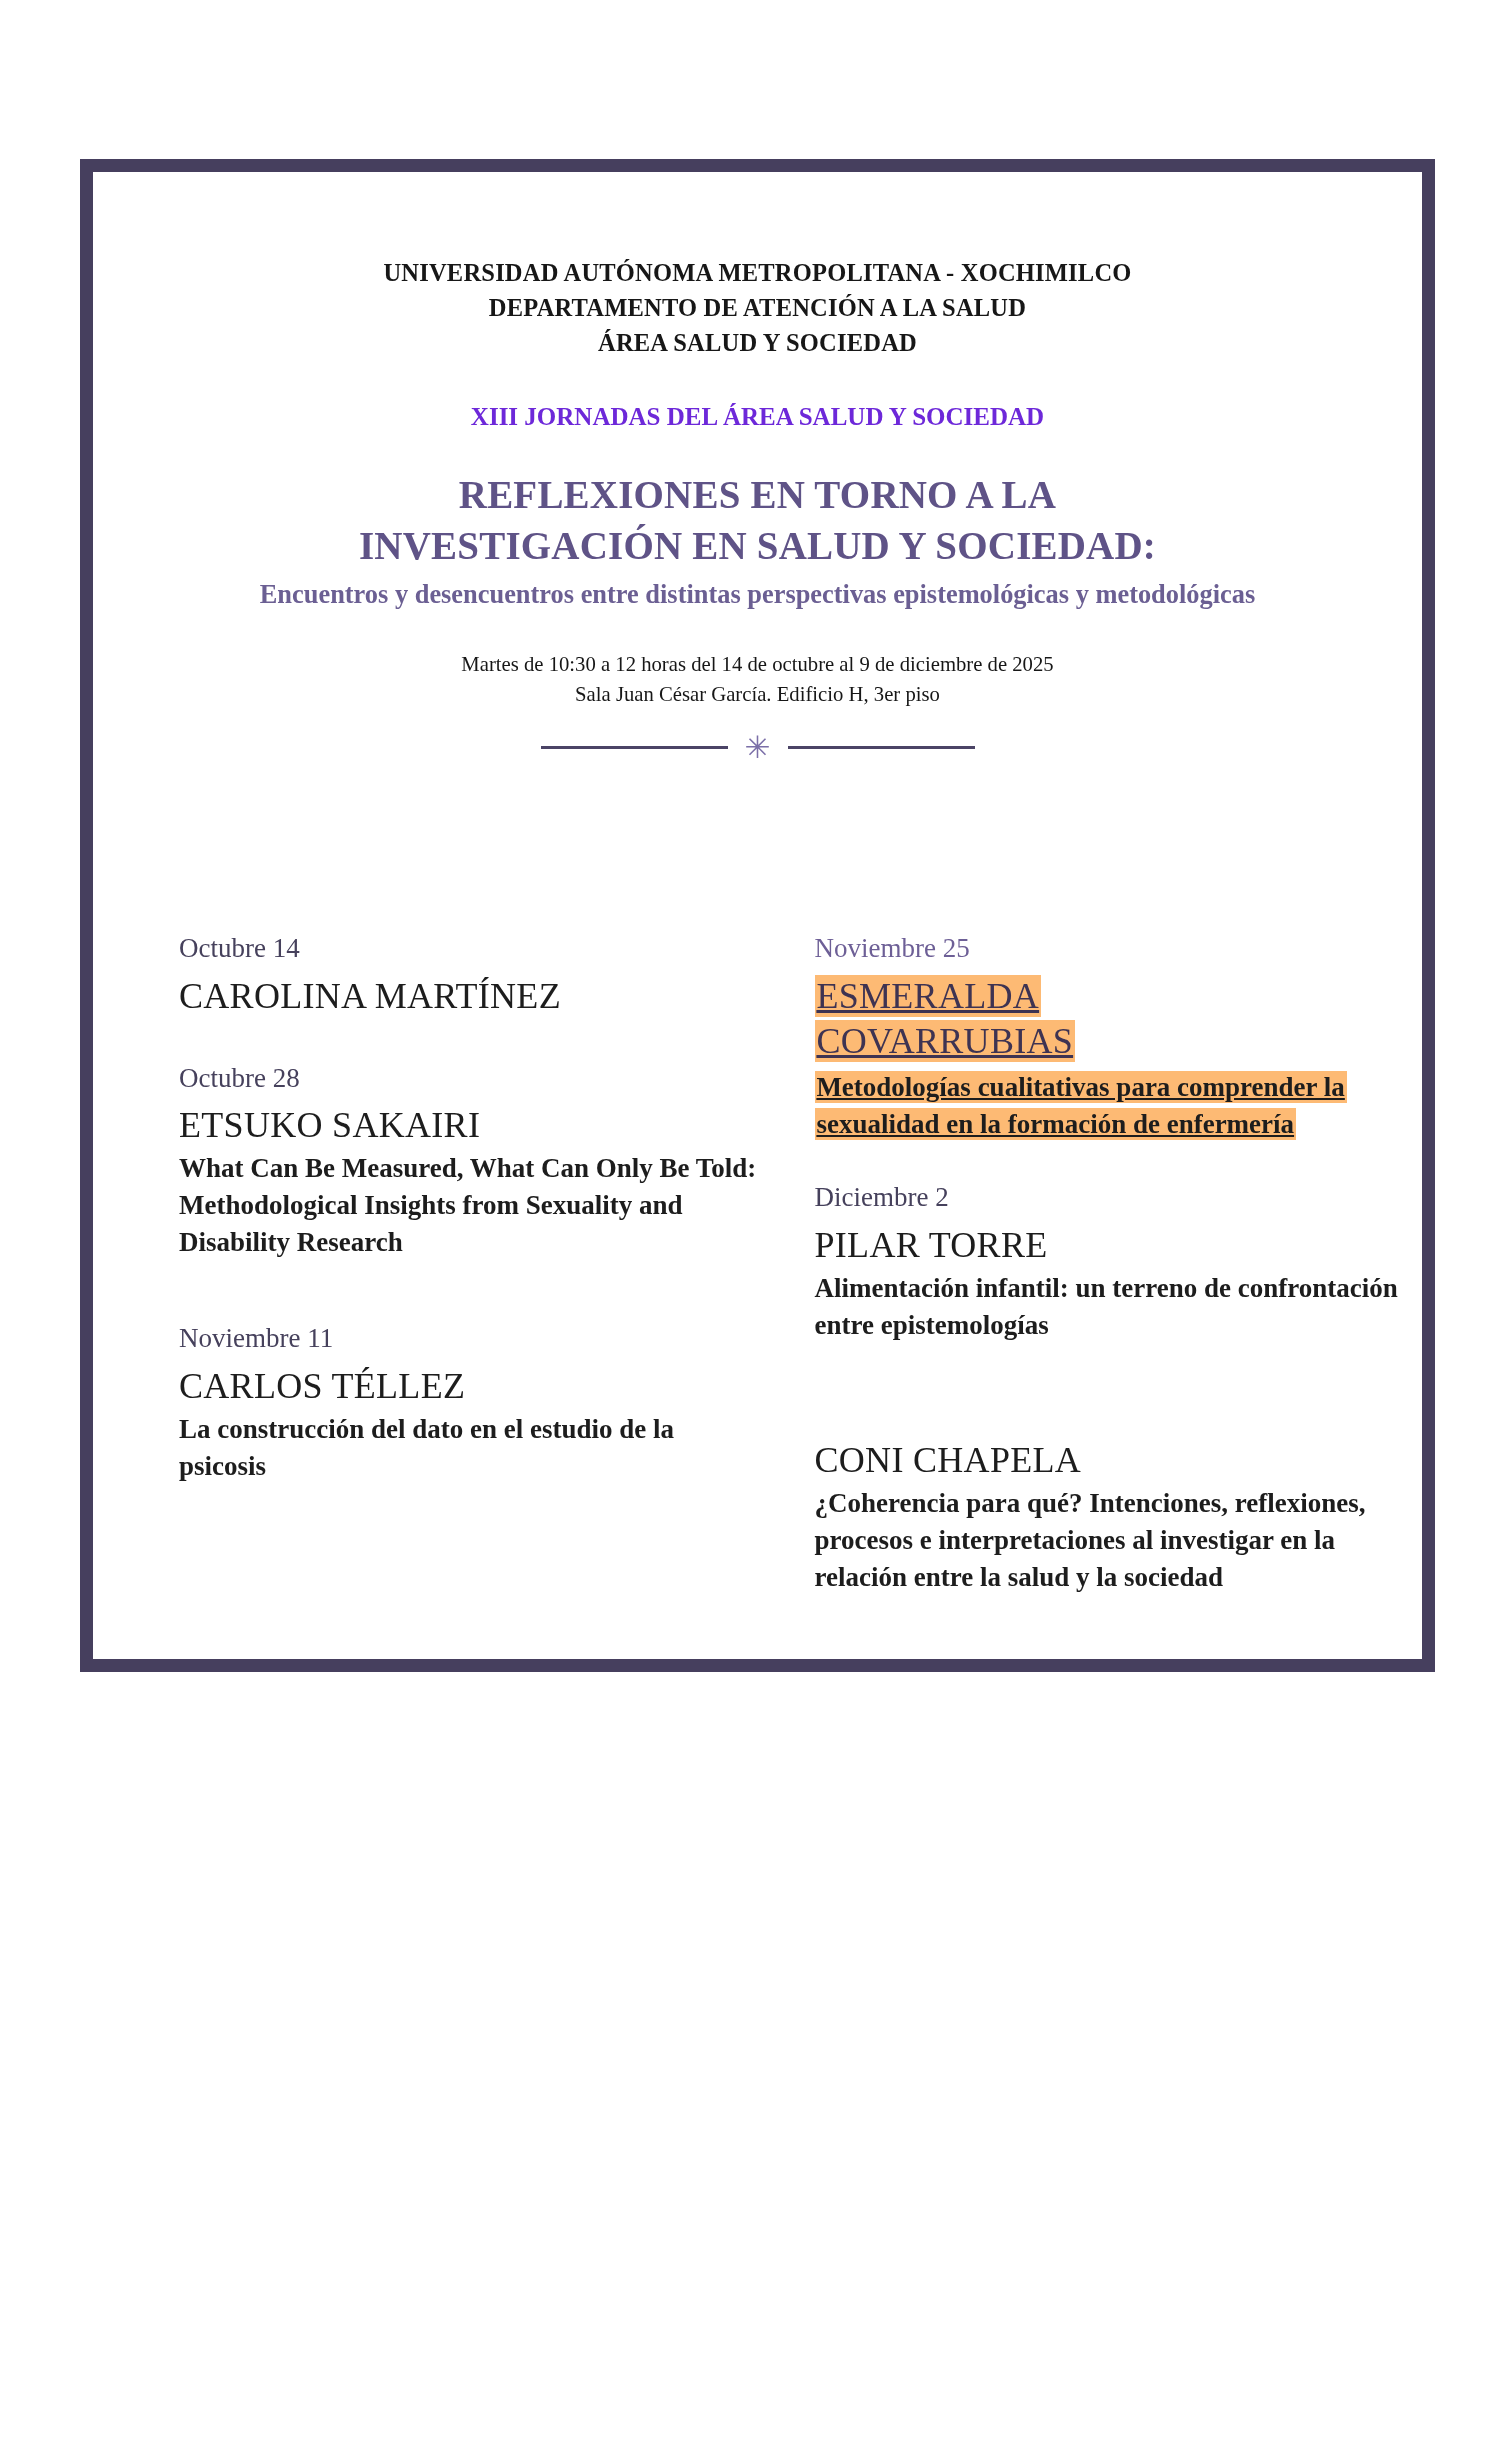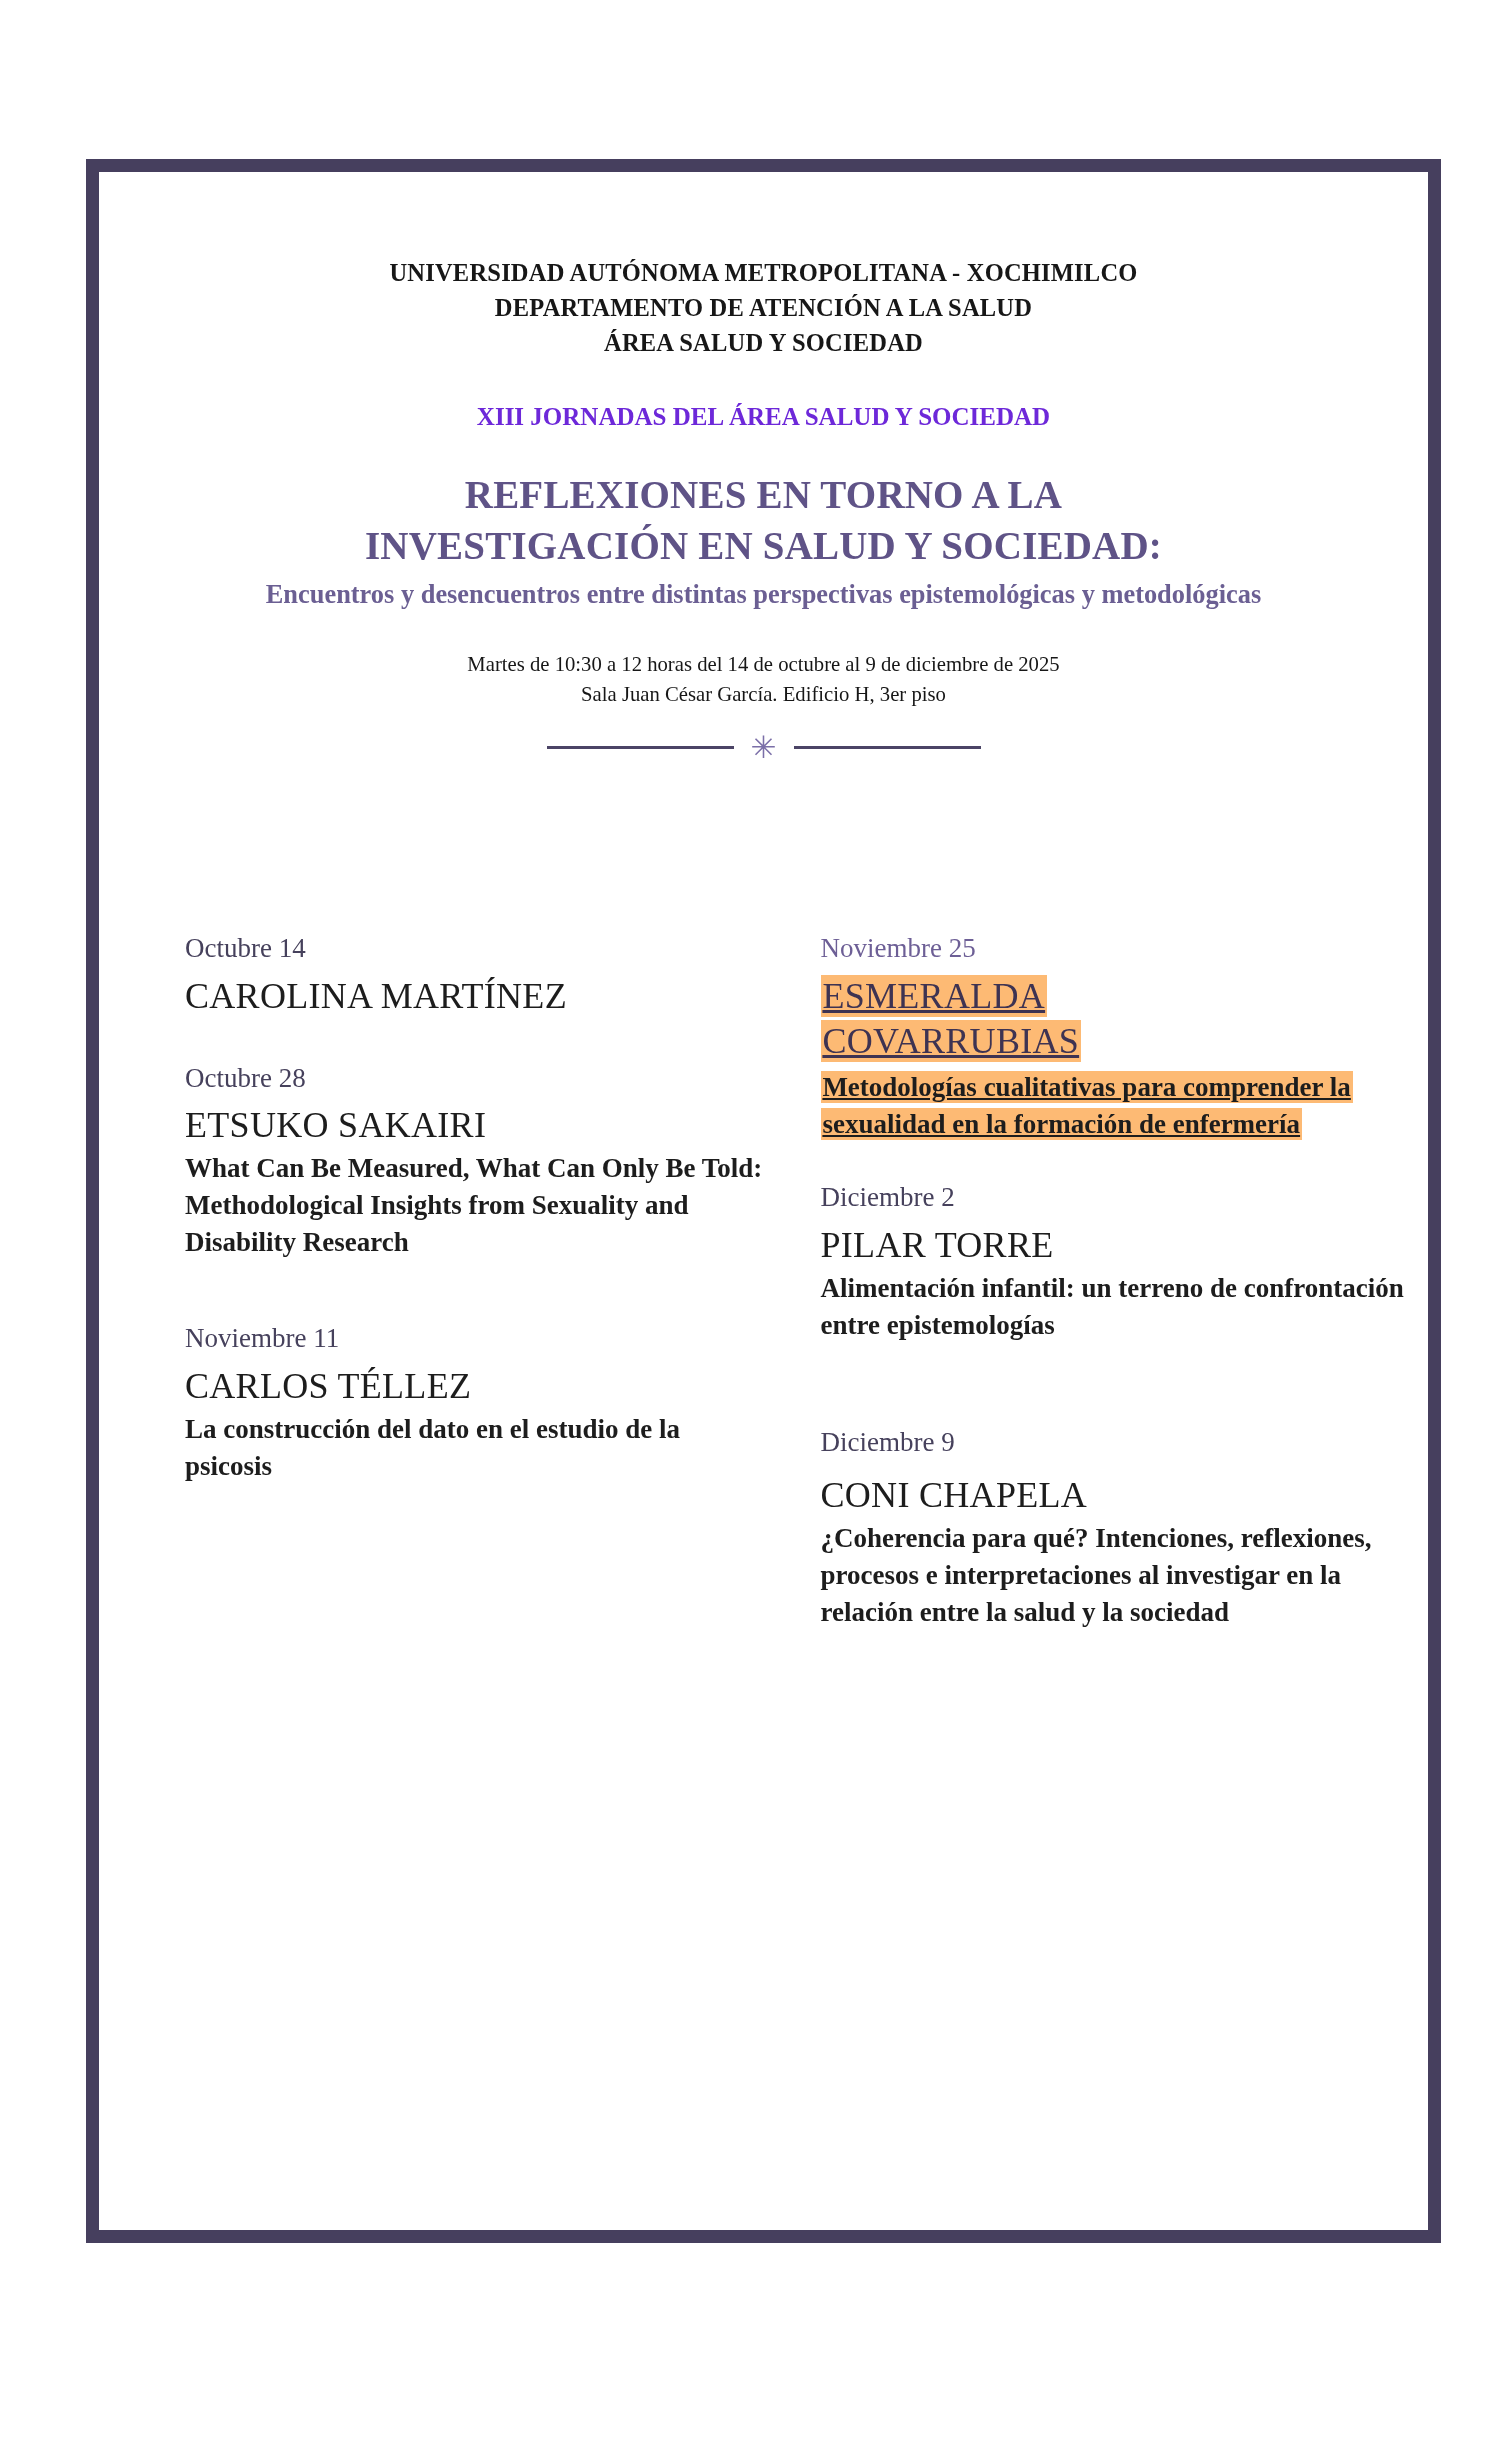--- a/index.html
+++ b/index.html
@@ -11,24 +11,24 @@
     width: 1493px;
     height: 2459px;
     font-family: "Liberation Serif", serif;
     color: #1b1b1b;
     position: relative;
     overflow: hidden;
   }
 
   .poster-frame {
     position: absolute;
-    left: 86px;
+    left: 80px;
     top: 159px;
     width: 1355px;
-    height: 2084px;
+    height: 1513px;
     border: 13.4px solid #463f5e;
     box-sizing: border-box;
     background: #ffffff;
   }
 
   .poster-inner {
     position: absolute;
     left: 0; top: 0; right: 0; bottom: 0;
     padding: 0;
   }
@@ -253,21 +253,20 @@
 
         <div class="entry">
           <div class="entry-date">Diciembre 2</div>
           <div class="entry-speaker">PILAR TORRE</div>
           <div class="entry-desc">Alimentación infantil: un terreno de confrontación entre epistemologías</div>
         </div>
 
         <div class="gap-84"></div>
 
         <div class="entry">
-          <div class="entry-date">Diciembre 9</div>
           <div class="entry-speaker" style="margin-top:13.4px">CONI CHAPELA</div>
           <div class="entry-desc">¿Coherencia para qué? Intenciones, reflexiones, procesos e interpretaciones al investigar en la relación entre la salud y la sociedad</div>
         </div>
 
       </div>
 
     </div>
 
   </div>
 </div>

